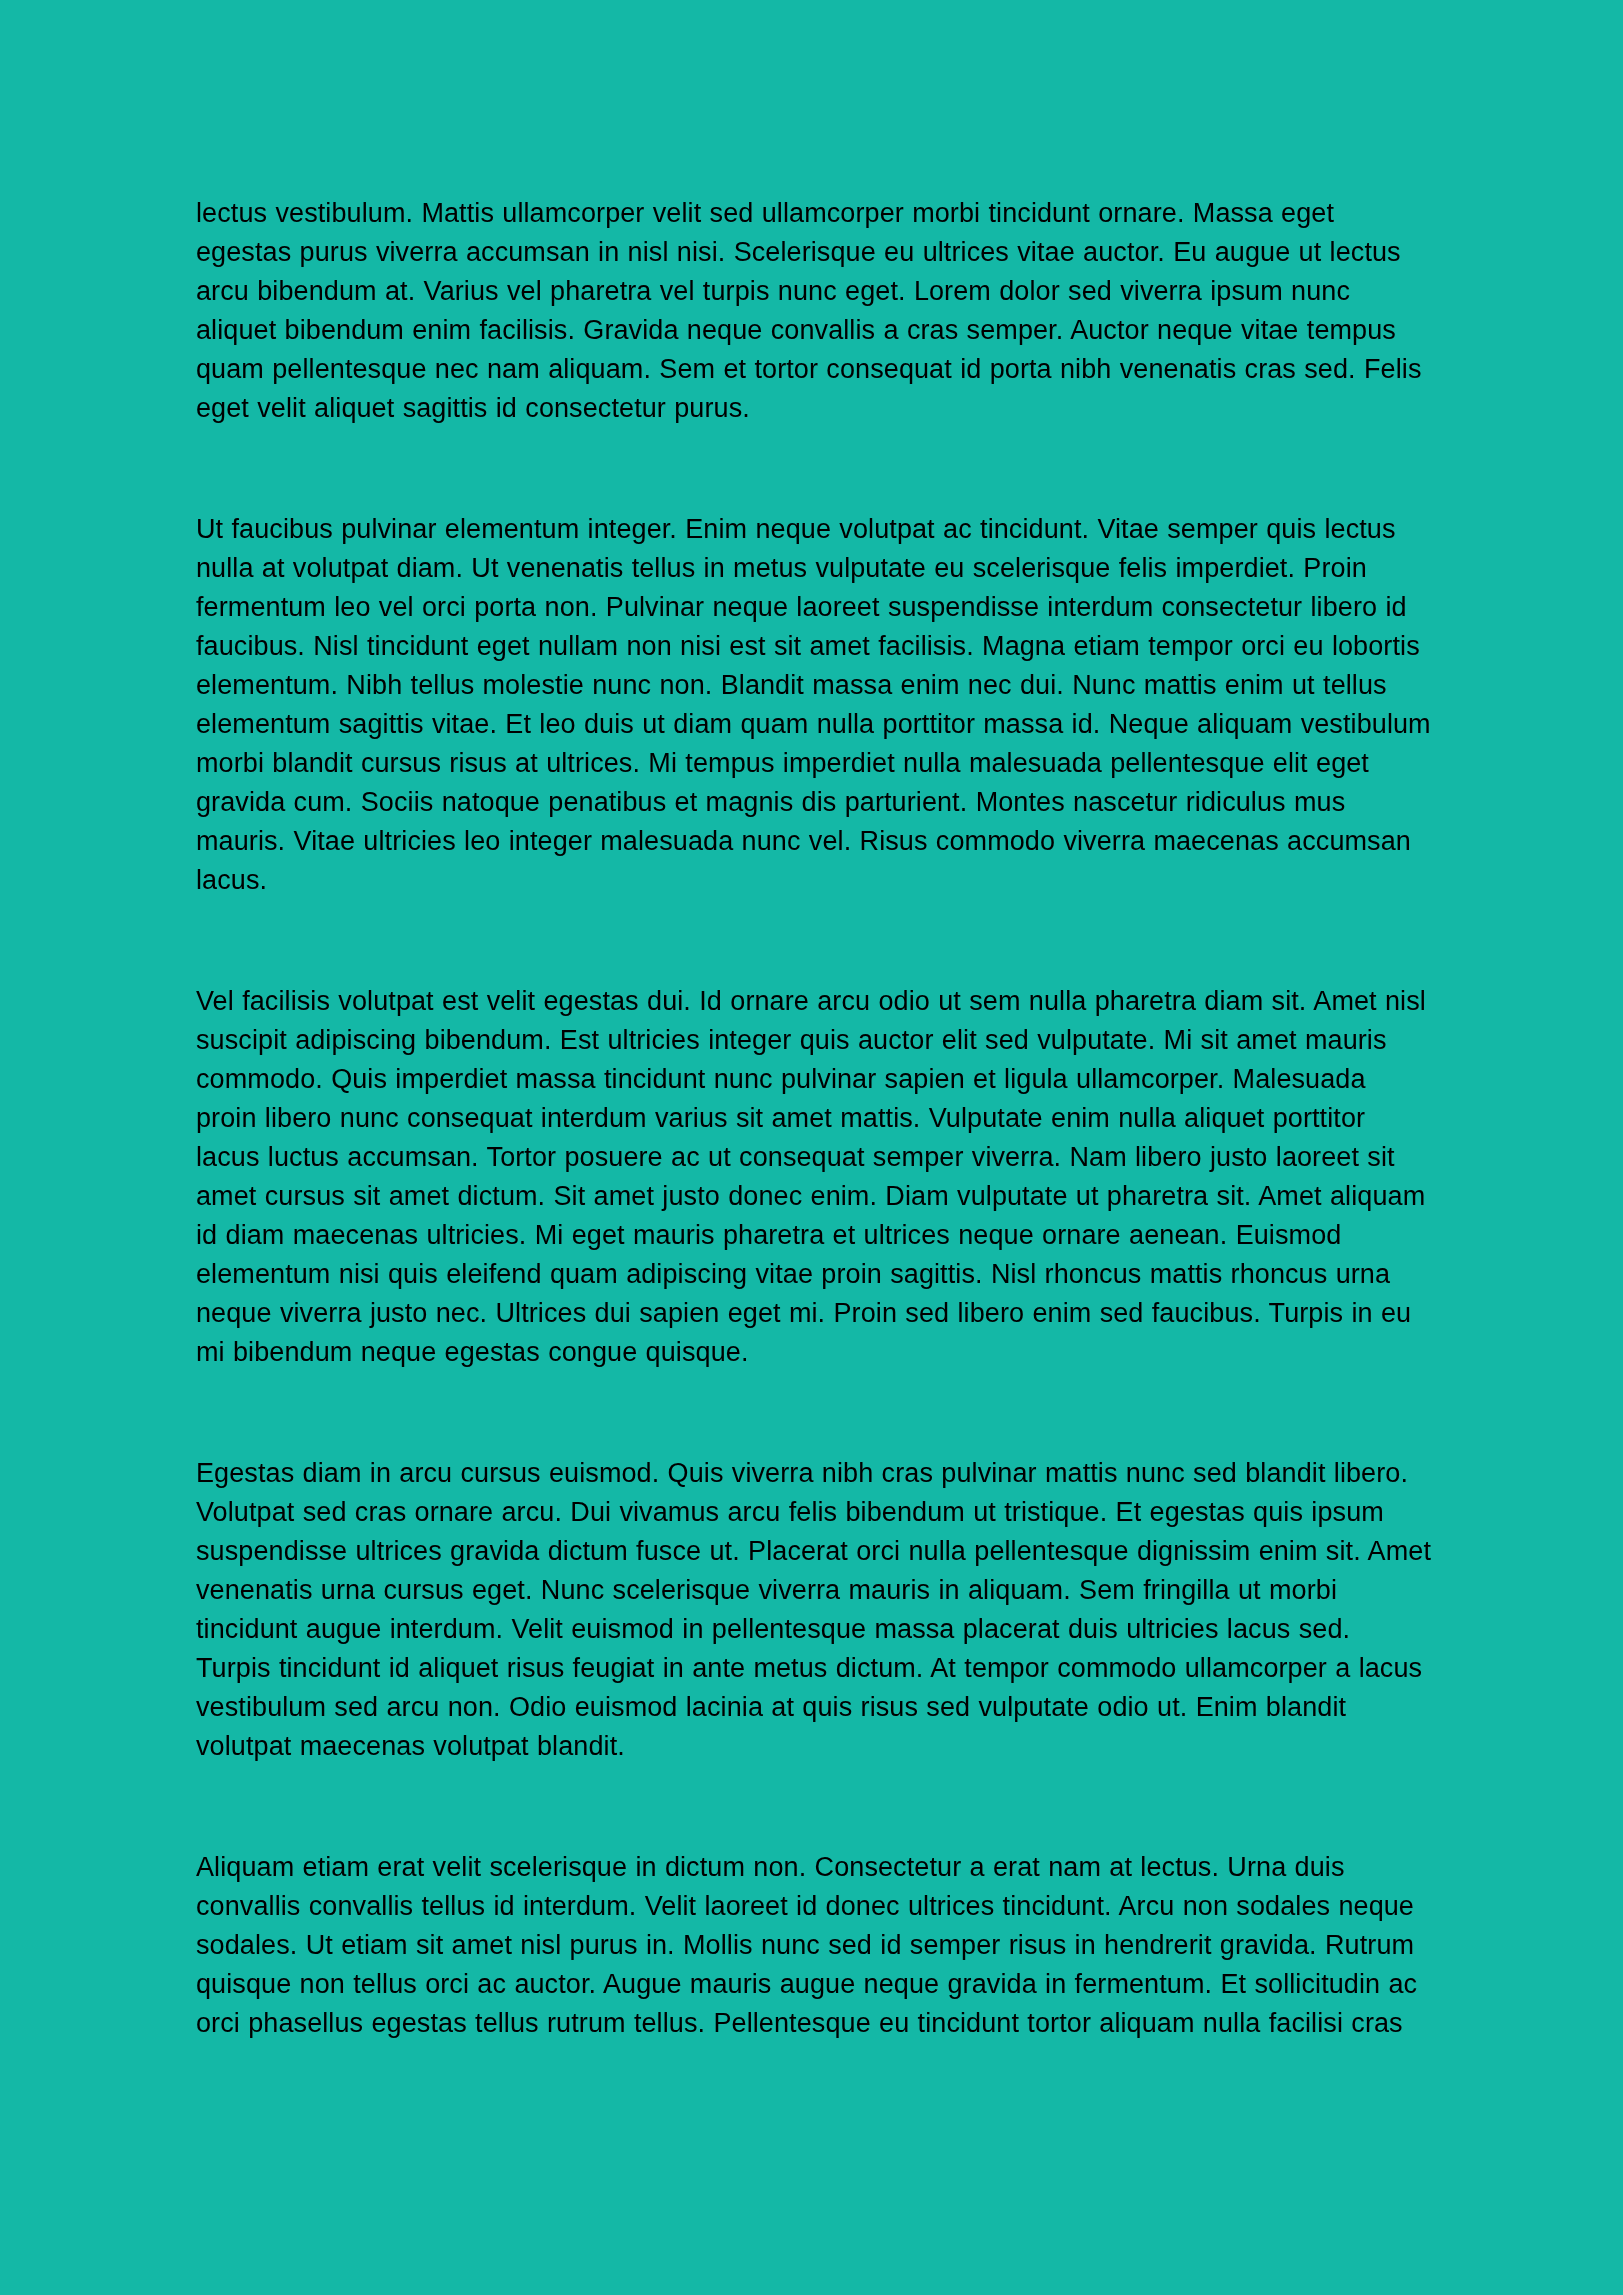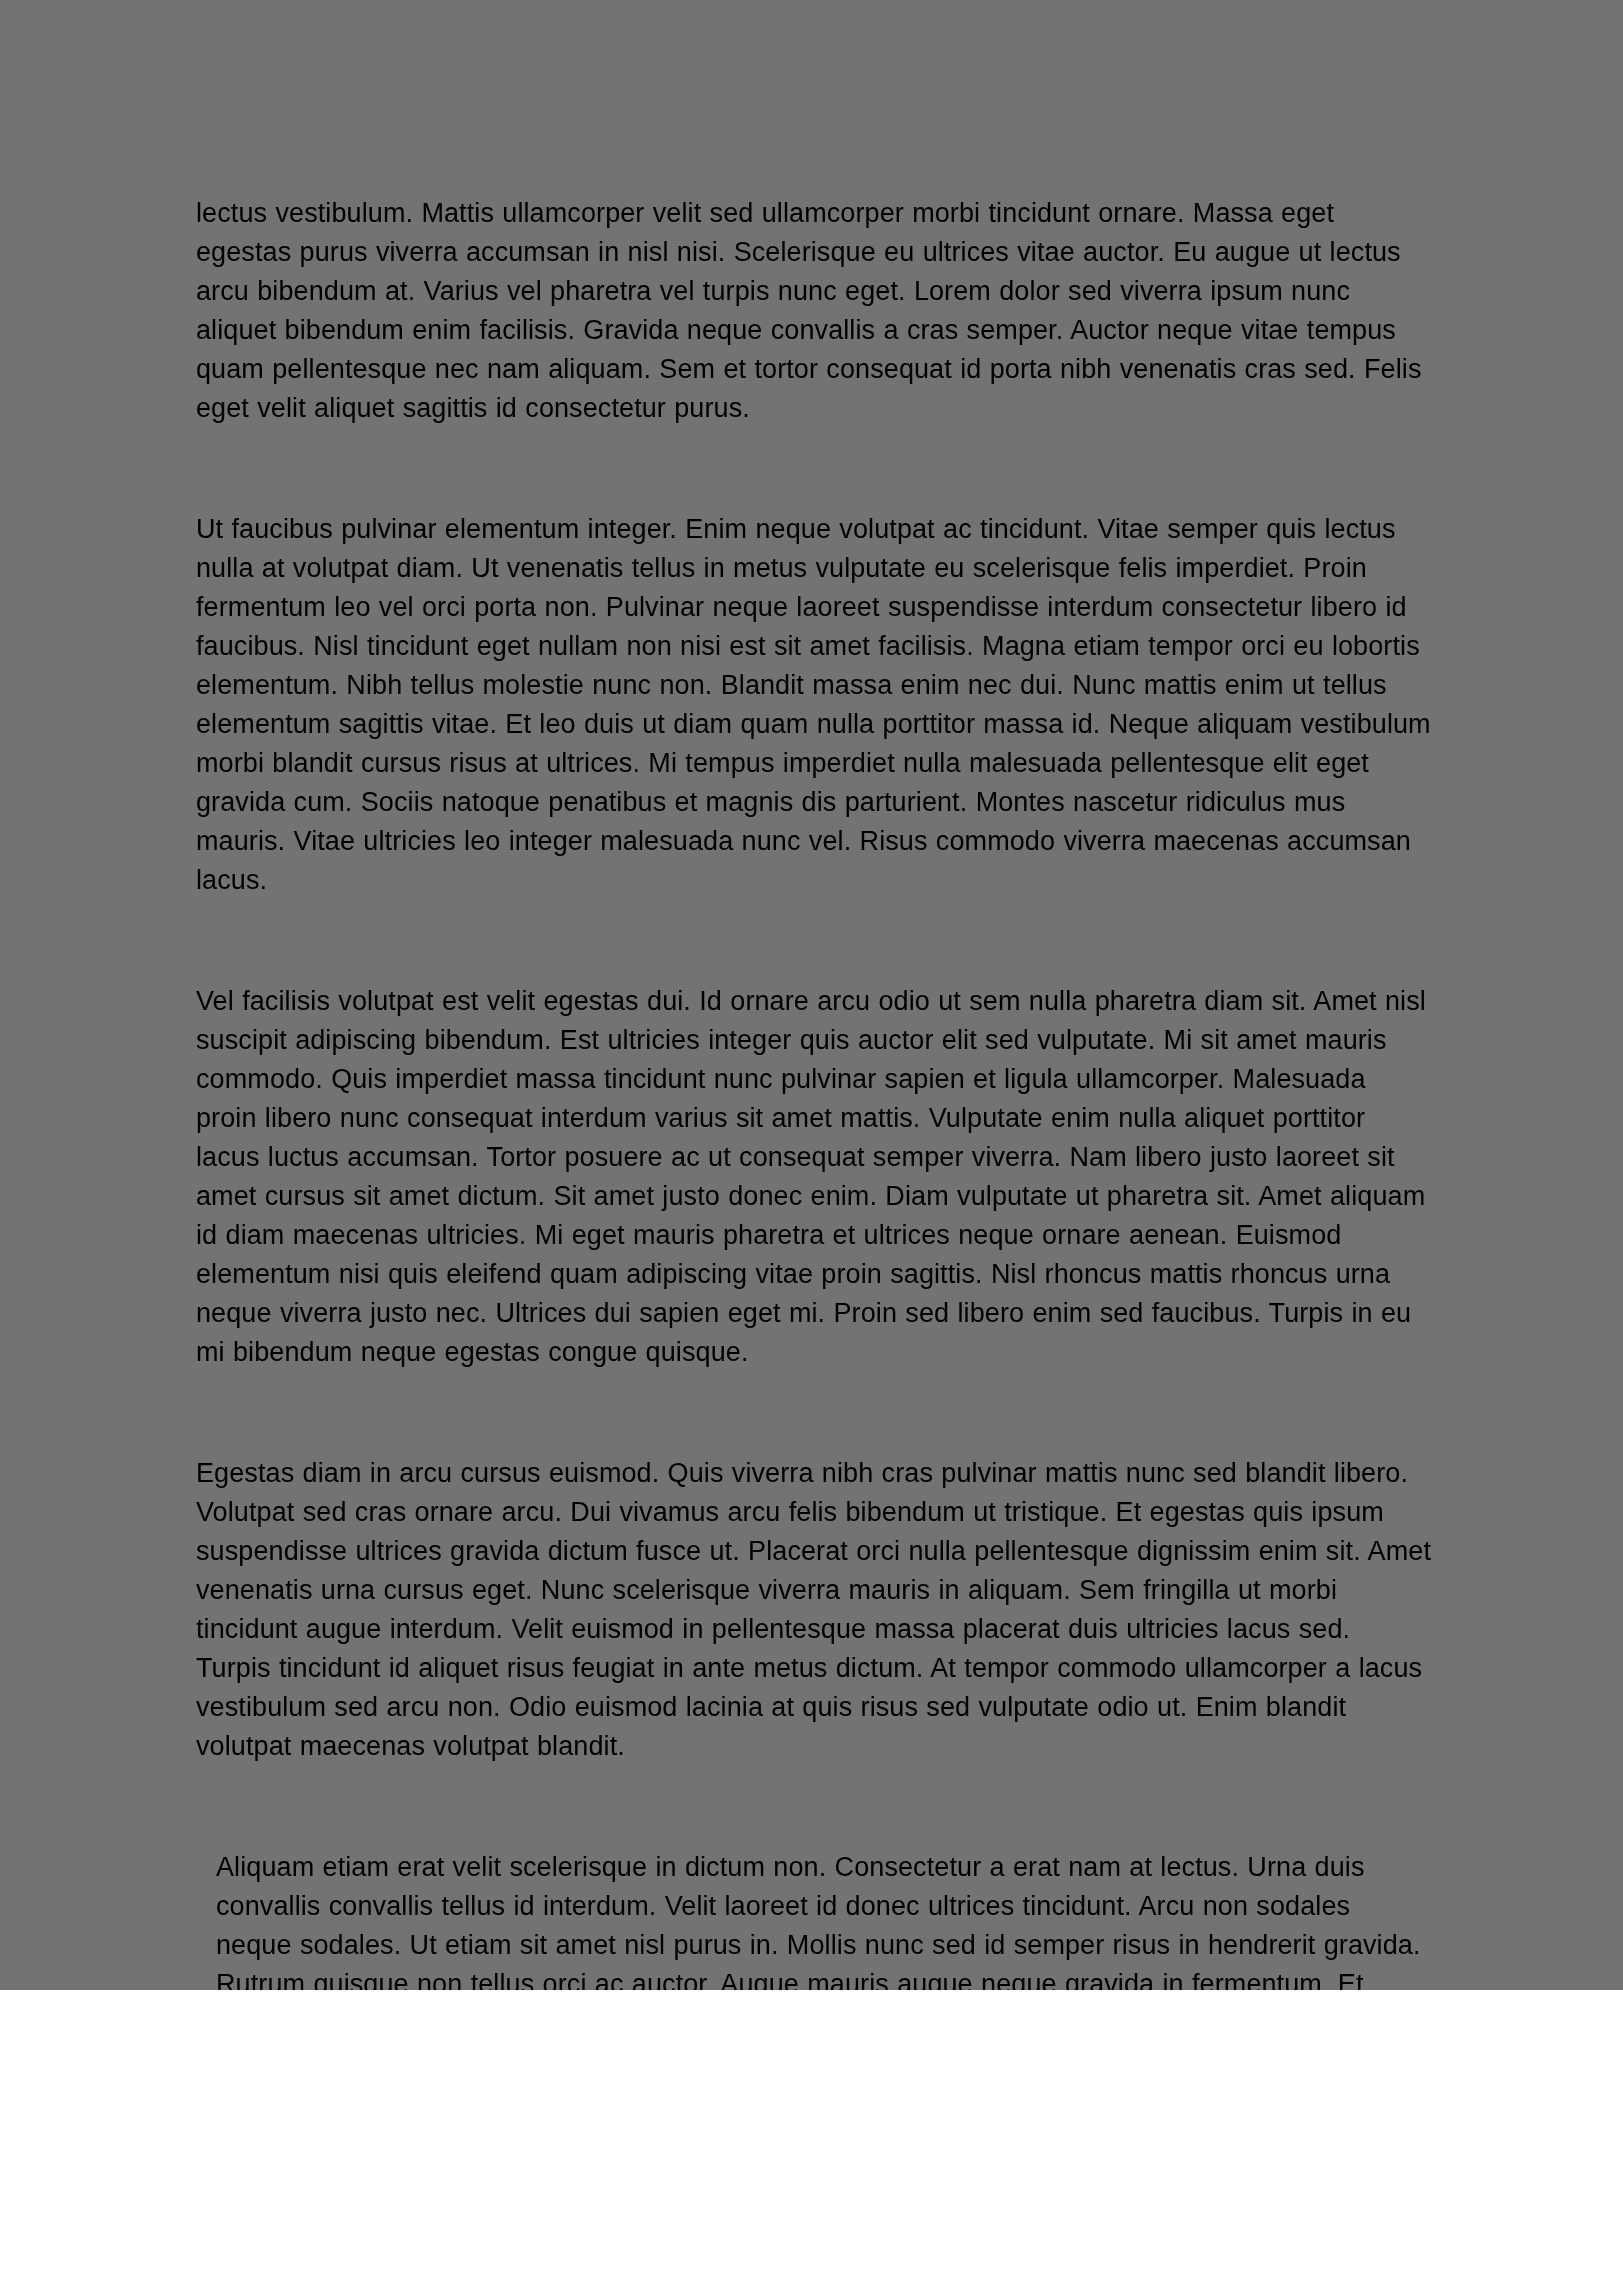--- a/index.html
+++ b/index.html
@@ -3,22 +3,22 @@
 <meta charset="utf-8">
 <style>
   html, body {
     margin: 0;
     padding: 0;
     background: #ffffff;
   }
   .page {
     position: relative;
     width: 1623px;
-    height: 1990px;
-    background: #737373;
+    height: 2295px;
+    background: #14b8a6;
     overflow: hidden;
     box-sizing: border-box;
   }
   .content {
     position: absolute;
     top: 194px;
     left: 196px;
     right: 192px;
     bottom: 0;
   }
@@ -28,21 +28,20 @@
     line-height: 39px;
     letter-spacing: 0.1px;
     color: #000000;
     margin: 0 0 82px 0;
     padding: 0;
     text-align: left;
     word-spacing: 0.7px;
   }
   .content p:last-child {
     margin-bottom: 0;
-    margin-left: 20px;
   }
 </style>
 </head>
 <body>
 
 <div class="page">
   <div class="content">
     <p>lectus vestibulum. Mattis ullamcorper velit sed ullamcorper morbi tincidunt ornare. Massa eget egestas purus viverra accumsan in nisl nisi. Scelerisque eu ultrices vitae auctor. Eu augue ut lectus arcu bibendum at. Varius vel pharetra vel turpis nunc eget. Lorem dolor sed viverra ipsum nunc aliquet bibendum enim facilisis. Gravida neque convallis a cras semper. Auctor neque vitae tempus quam pellentesque nec nam aliquam. Sem et tortor consequat id porta nibh venenatis cras sed. Felis eget velit aliquet sagittis id consectetur purus.</p>
     <p>Ut faucibus pulvinar elementum integer. Enim neque volutpat ac tincidunt. Vitae semper quis lectus nulla at volutpat diam. Ut venenatis tellus in metus vulputate eu scelerisque felis imperdiet. Proin fermentum leo vel orci porta non. Pulvinar neque laoreet suspendisse interdum consectetur libero id faucibus. Nisl tincidunt eget nullam non nisi est sit amet facilisis. Magna etiam tempor orci eu lobortis elementum. Nibh tellus molestie nunc non. Blandit massa enim nec dui. Nunc mattis enim ut tellus elementum sagittis vitae. Et leo duis ut diam quam nulla porttitor massa id. Neque aliquam vestibulum morbi blandit cursus risus at ultrices. Mi tempus imperdiet nulla malesuada pellentesque elit eget gravida cum. Sociis natoque penatibus et magnis dis parturient. Montes nascetur ridiculus mus mauris. Vitae ultricies leo integer malesuada nunc vel. Risus commodo viverra maecenas accumsan lacus.</p>
     <p>Vel facilisis volutpat est velit egestas dui. Id ornare arcu odio ut sem nulla pharetra diam sit. Amet nisl suscipit adipiscing bibendum. Est ultricies integer quis auctor elit sed vulputate. Mi sit amet mauris commodo. Quis imperdiet massa tincidunt nunc pulvinar sapien et ligula ullamcorper. Malesuada proin libero nunc consequat interdum varius sit amet mattis. Vulputate enim nulla aliquet porttitor lacus luctus accumsan. Tortor posuere ac ut consequat semper viverra. Nam libero justo laoreet sit amet cursus sit amet dictum. Sit amet justo donec enim. Diam vulputate ut pharetra sit. Amet aliquam id diam maecenas ultricies. Mi eget mauris pharetra et ultrices neque ornare aenean. Euismod elementum nisi quis eleifend quam adipiscing vitae proin sagittis. Nisl rhoncus mattis rhoncus urna neque viverra justo nec. Ultrices dui sapien eget mi. Proin sed libero enim sed faucibus. Turpis in eu mi bibendum neque egestas congue quisque.</p>

